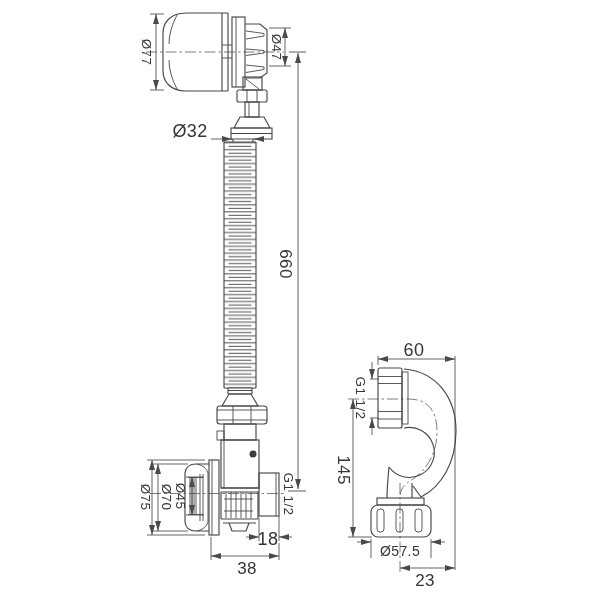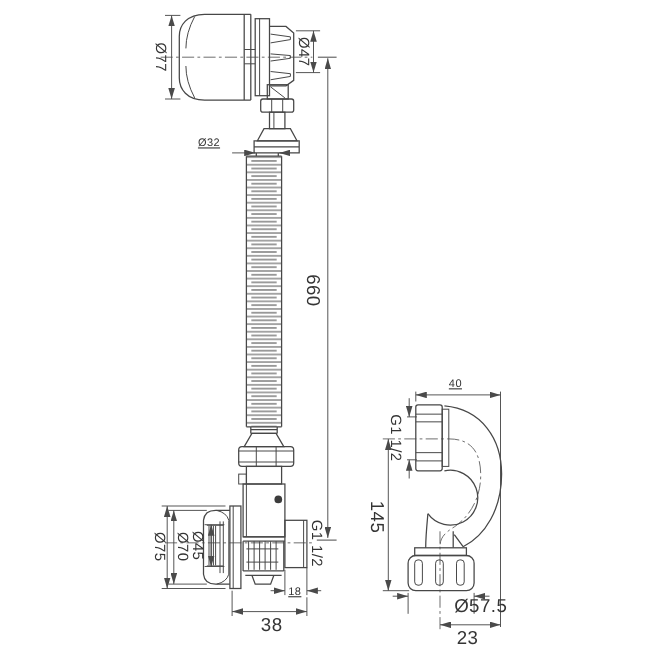--- a/index.html
+++ b/index.html
@@ -8,22 +8,22 @@
   svg{position:absolute;left:0;top:0;}
   .a{stroke:#474747;stroke-width:1.15;fill:none;}
   .a2{stroke:#474747;stroke-width:0.9;fill:none;}
   .d{stroke:#4a4a4a;stroke-width:0.85;fill:none;}
   .cl{stroke:#5a5a5a;stroke-width:0.8;fill:none;stroke-dasharray:11 3 2.5 3;}
   .fill{fill:#3c3c3c;stroke:none;}
   .lbl{position:absolute;transform:translate(-50%,-50%);color:#353535;white-space:nowrap;
        letter-spacing:0.4px;line-height:1;}
   .v{transform:translate(-50%,-50%) rotate(90deg);}
   .s13{font-size:13.5px;}
-  .s14{font-size:17px;margin-left:37px;}
-  .s15{font-size:10px;text-decoration:underline;}
+  .s14{font-size:14px;}
+  .s15{font-size:18px;}
   .s16{font-size:17px;}
 </style>
 </head>
 <body>
 
 <div id="stage">
 <svg width="600" height="600" viewBox="0 0 600 600">
   <defs>
     <marker id="ar" viewBox="0 0 10 6" refX="10" refY="3" markerWidth="10" markerHeight="6" orient="auto-start-reverse" markerUnits="userSpaceOnUse">
       <path d="M0,0 L10,3 L0,6 Z" fill="#4a4a4a"></path>
@@ -161,18 +161,18 @@
 <div class="lbl v s13" style="left:146px;top:52px">Ø77</div>
 <div class="lbl v s13" style="left:276px;top:47px">Ø47</div>
 <div class="lbl s15" style="left:190px;top:131px">Ø32</div>
 <div class="lbl v s16" style="left:285px;top:264px">660</div>
 <div class="lbl v s13" style="left:145px;top:497px">Ø75</div>
 <div class="lbl v s13" style="left:166px;top:497px">Ø70</div>
 <div class="lbl v s13" style="left:180px;top:496px">Ø45</div>
 <div class="lbl v s13" style="left:288px;top:494px">G1 1/2</div>
 <div class="lbl s15" style="left:268px;top:539px">18</div>
 <div class="lbl s16" style="left:247px;top:568px">38</div>
-<div class="lbl s15" style="left:414px;top:350px">40</div>
+<div class="lbl s15" style="left:414px;top:350px">60</div>
 <div class="lbl v s13" style="left:360px;top:398px">G1 1/2</div>
 <div class="lbl v s16" style="left:343px;top:470px">145</div>
 <div class="lbl s14" style="left:400px;top:551px">Ø57.5</div>
 <div class="lbl s16" style="left:425px;top:580px">23</div>
 </div>
 
 </body></html>

